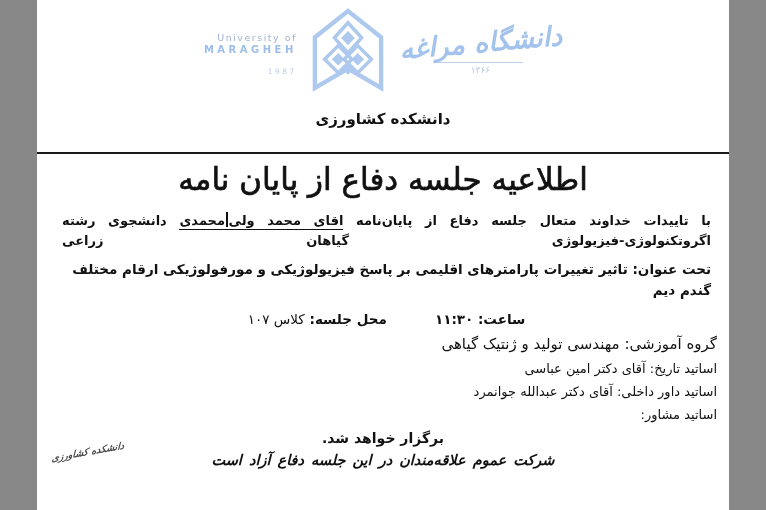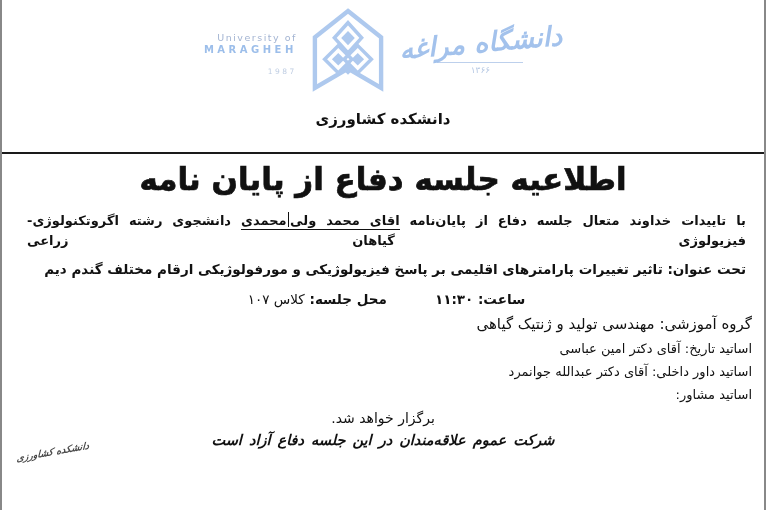--- a/index.html
+++ b/index.html
@@ -1,17 +1,17 @@
 <!DOCTYPE html>
 <html lang="fa"><head>
 <meta charset="utf-8">
 <style>
   html,body{margin:0;padding:0;background:#888;}
   .page{
-    position:relative;width:762px;height:510px;background:#ffffff;
+    position:relative;width:692px;height:510px;background:#ffffff;
     font-family:"DejaVu Sans",sans-serif;color:#111;overflow:hidden;
     margin:0 auto;direction:rtl;
   }
   
   .logo-row{
     direction:ltr;display:flex;justify-content:center;align-items:center;
     gap:14px;padding-top:6px;height:88px;
   }
   .logo-en{text-align:right;line-height:1.25;margin-top:8px;}
   .logo-en .uni-of{font-size:9.5px;letter-spacing:1.5px;color:#a3b4d2;}
@@ -25,21 +25,21 @@
     letter-spacing:-1px;white-space:nowrap;
   }
   .logo-fa .fa-rule{width:86px;height:1px;background:#bdd0ec;margin:6px auto 2px auto;}
   .logo-fa .year-fa{font-size:9px;letter-spacing:4px;color:#b7c9e4;}
   
   .faculty{
     text-align:center;font-size:15px;font-weight:bold;margin-top:16px;
   }
   .rule{border:none;border-top:2px solid #1a1a1a;margin:24px 0 0 0;}
   .main-title{
-    text-align:center;font-size:31px;font-weight:bold;margin-top:7px;
+    text-align:center;font-size:31px;font-weight:normal;margin-top:7px;
     -webkit-text-stroke:0.7px #111;letter-spacing:0;
   }
   
   .body-text{padding:0 18px;margin-top:14px;font-weight:bold;margin-left:7px;}
   .line1{
     font-size:13px;text-align:justify;text-align-last:justify;
     line-height:1.55;word-spacing:1px;
   }
   .student-underline{border-bottom:1.4px solid #111;padding-bottom:1px;}
   .caret{
@@ -49,21 +49,21 @@
   .line2{font-size:13.5px;text-align:right;margin-top:8px;line-height:1.5;}
   .date-row{
     display:flex;flex-direction:row;justify-content:center;gap:48px;
     font-size:13.5px;margin-top:11px;
   }
   .date-item{white-space:nowrap;}
   .loc-value{font-weight:normal;}
   .group-block{padding:0 12px 0 18px;margin-top:8px;text-align:right;}
   .group-line{font-size:15px;margin:4px 0 1px 0;}
   .prof-line{font-size:13px;margin:8px 0;}
-  .held-line{text-align:center;font-size:14px;font-weight:normal;margin-top:8px;}
+  .held-line{text-align:center;font-size:14px;font-weight:bold;margin-top:8px;}
   .invite-line{
     text-align:center;font-size:14.5px;font-weight:bold;font-style:italic;
     margin-top:6px;word-spacing:2px;
   }
   
   .signature{
     position:absolute;left:14px;top:446px;font-size:9.5px;font-style:italic;
     font-weight:bold;color:#2a2a2a;transform:rotate(-10deg) skewX(-12deg);
     opacity:.85;letter-spacing:-0.5px;
   }

